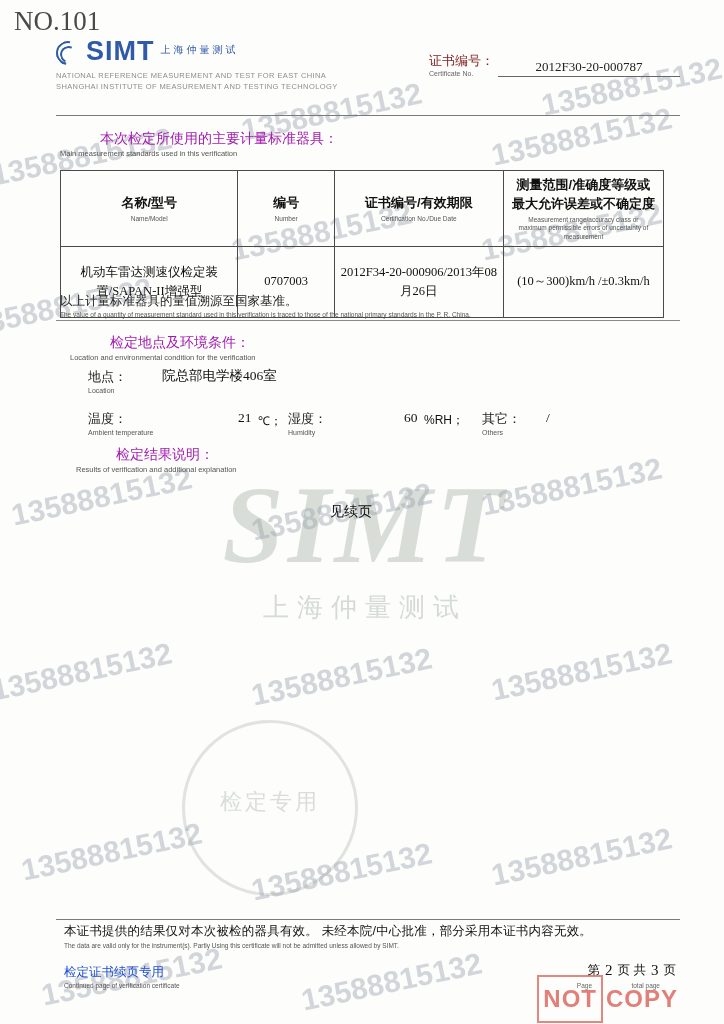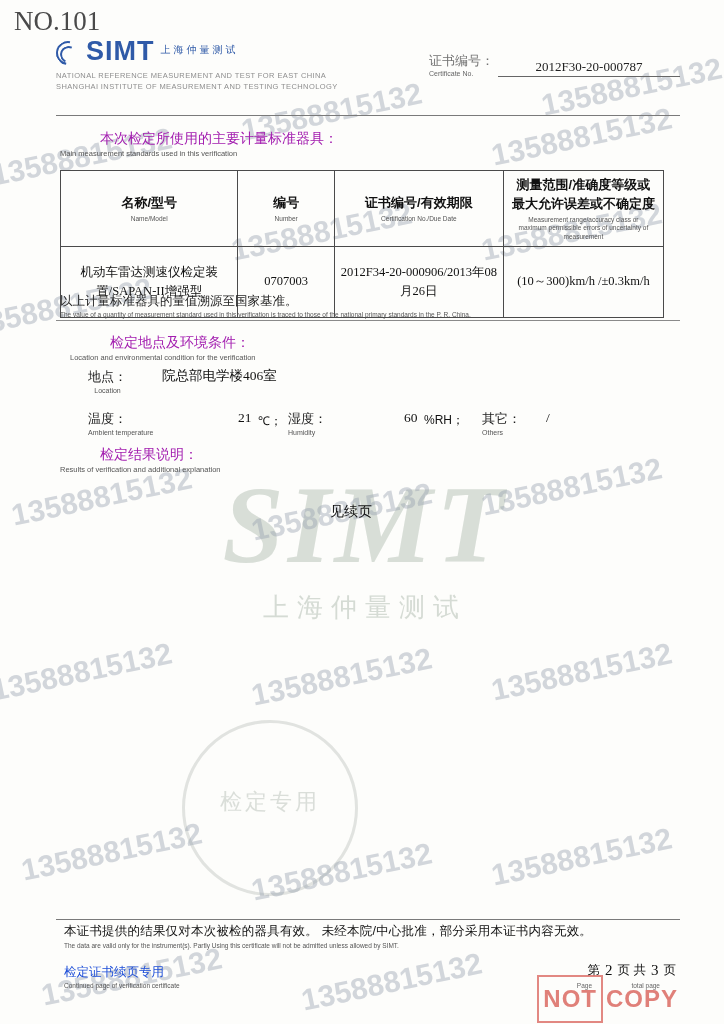--- a/index.html
+++ b/index.html
@@ -140,21 +140,21 @@
   }
 
   .cert-no-block {
     position: absolute;
     right: 44px;
     top: 52px;
     z-index: 8;
     display: flex;
     align-items: flex-end;
   }
-  .cert-no-label-cn { font-size: 13px; color: #737373; }
+  .cert-no-label-cn { font-size: 13px; color: #7f1d1d; }
   .cert-no-label-en { font-size: 7px; color: #666; }
   .cert-no-value {
     font-family: "Liberation Serif", serif;
     font-size: 13px;
     color: #222;
     border-bottom: 1px solid #666;
     padding: 0 6px 1px 6px;
     margin-left: 4px;
     min-width: 170px;
     text-align: center;
@@ -400,21 +400,21 @@
     <div class="en">The value of a quantity of measurement standard used in this verification is traced to those of the national primary standards in the P. R. China.</div>
   </div>
 
   <div class="hr-mid"></div>
 
   <div class="sec-title" style="left:70px; top:334px;">
     <div class="cn">检定地点及环境条件：</div>
     <div class="en">Location  and environmental condition for the verification</div>
   </div>
 
-  <div class="field" style="left:88px; top:368px;text-align:center;">
+  <div class="field" style="left:88px; top:368px;">
     <div class="f-cn">地点：</div>
     <div class="f-en">Location</div>
   </div>
   <div class="f-val" style="left:162px; top:367px;">院总部电学楼406室</div>
 
   <div class="field" style="left:88px; top:410px;">
     <div class="f-cn">温度：</div>
     <div class="f-en">Ambient temperature</div>
   </div>
   <div class="f-val" style="left:238px; top:410px;">21</div>
@@ -426,21 +426,21 @@
   </div>
   <div class="f-val" style="left:404px; top:410px;">60</div>
   <div class="f-unit" style="left:424px; top:412px;">%RH；</div>
 
   <div class="field" style="left:482px; top:410px;">
     <div class="f-cn">其它：</div>
     <div class="f-en">Others</div>
   </div>
   <div class="f-val" style="left:546px; top:410px;">/</div>
 
-  <div class="sec-title" style="left:60px; top:446px;">
+  <div class="sec-title" style="left:76px; top:446px;">
     <div class="cn">检定结果说明：</div>
     <div class="en">Results of verification and additional explanation</div>
   </div>
   <div class="result-note">见续页</div>
 
   <div class="hr-bottom"></div>
   <div class="footer-note">
     <div class="cn">本证书提供的结果仅对本次被检的器具有效。  未经本院/中心批准，部分采用本证书内容无效。</div>
     <div class="en">The data are valid only for the instrument(s).                         Partly Using this certificate will not be admitted unless allowed by SIMT.</div>
   </div>

